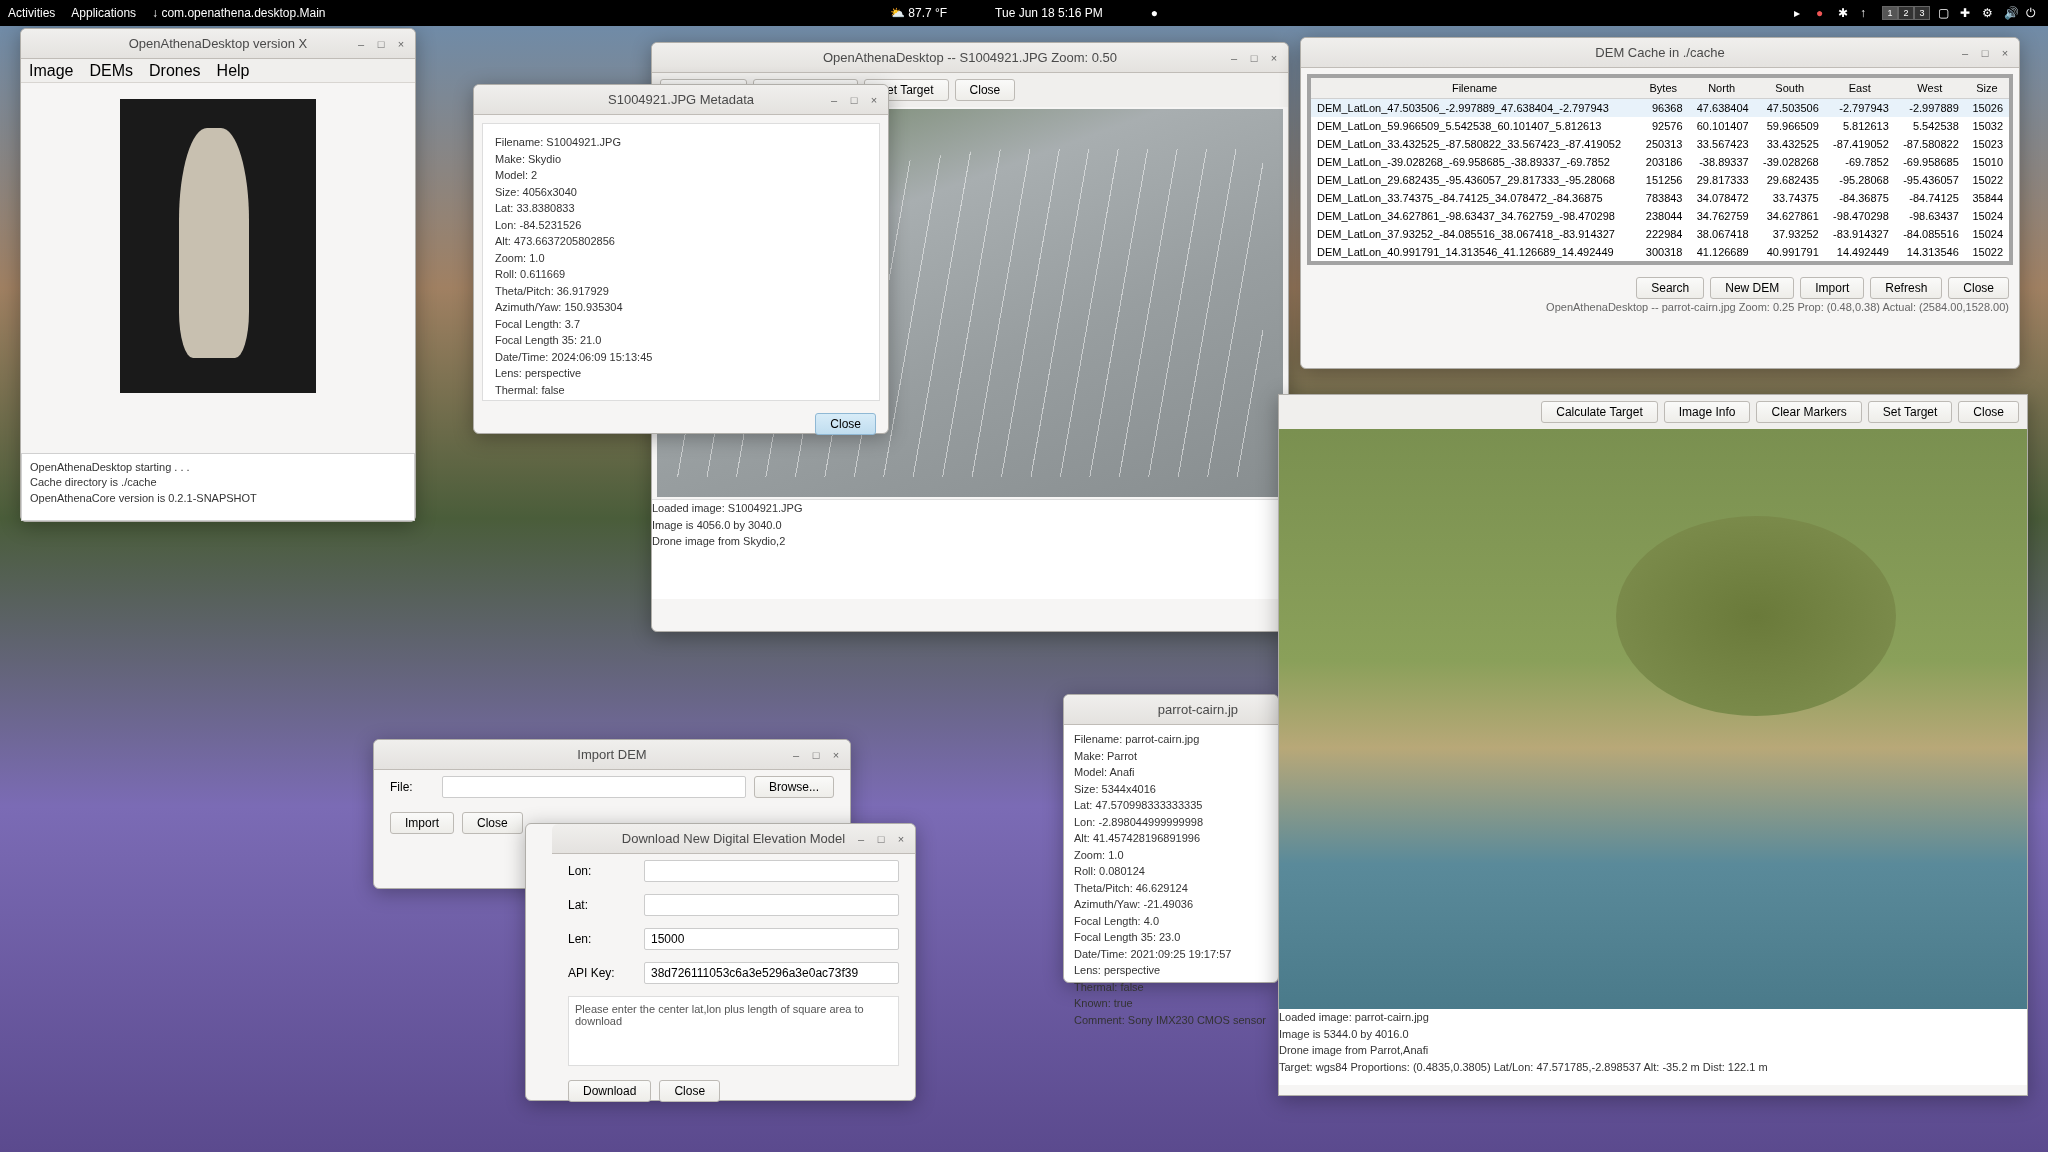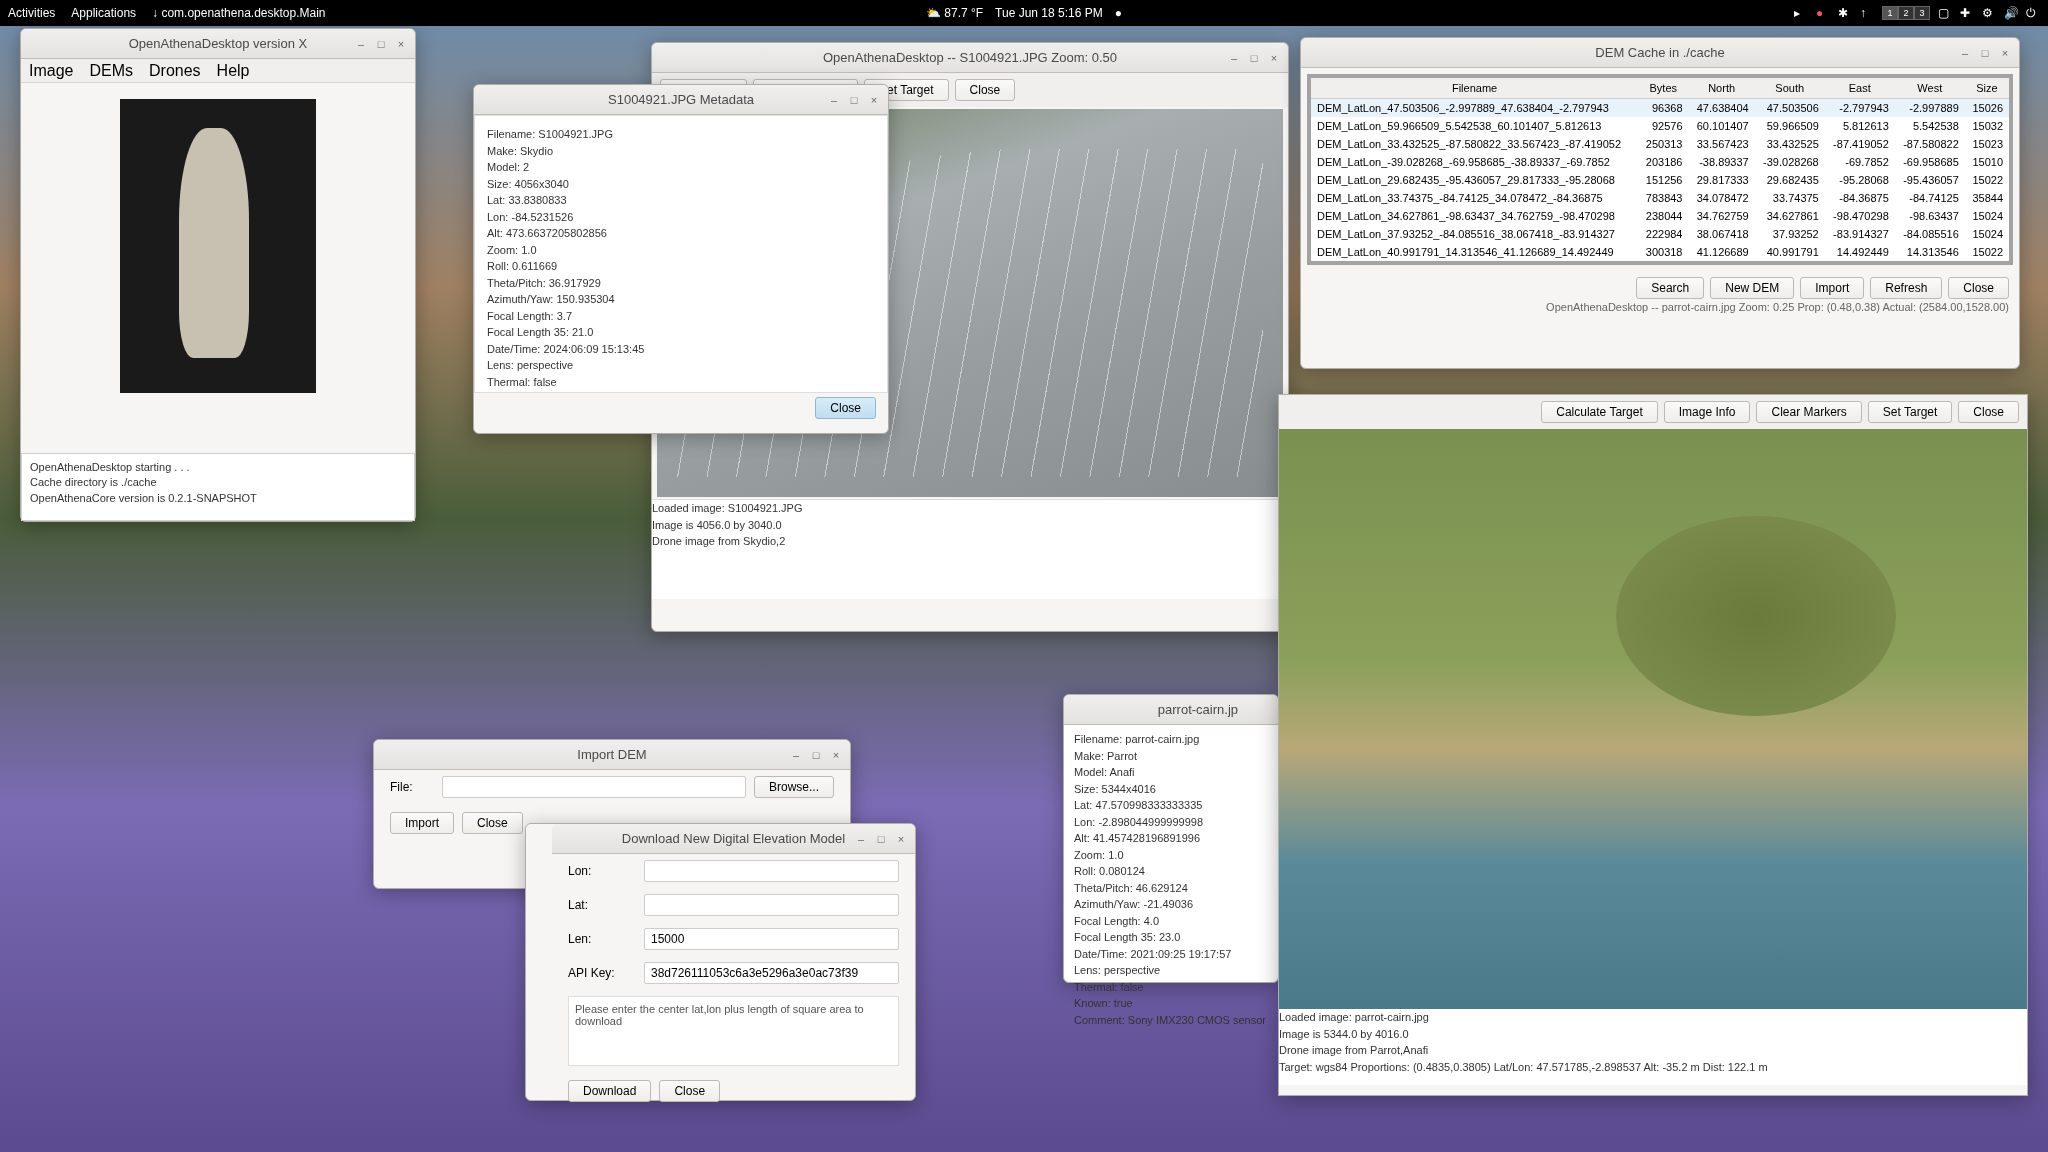--- a/index.html
+++ b/index.html
@@ -1,21 +1,21 @@
 <!DOCTYPE html>
 <html><head>
   <meta charset="utf-8">
   <style>
     * { margin: 0; padding: 0; box-sizing: border-box; font-family: "Segoe UI", Arial, sans-serif; }
     body { width: 2048px; height: 1152px; background: linear-gradient(180deg, #6B8CAE 0%, #A08062 25%, #4A5D3A 45%, #7B6BB5 70%, #5B4A8E 100%); position: relative; overflow: hidden; }
     
     
     .topbar { position: absolute; top: 0; left: 0; right: 0; height: 26px; background: #000; color: #fff; display: flex; align-items: center; font-size: 12px; padding: 0 8px; }
     .topbar-left { display: flex; gap: 16px; }
-    .topbar-center { position: absolute; left: 50%; transform: translateX(-50%); display: flex; gap: 12px; }
+    .topbar-center { position: absolute; left: 50%; transform: translateX(-50%); display: flex; gap: 48px; }
     .topbar-right { margin-left: auto; display: flex; gap: 8px; align-items: center; }
     .workspace-indicator { display: flex; }
     .workspace-box { width: 16px; height: 14px; background: #333; border: 1px solid #666; display: flex; align-items: center; justify-content: center; font-size: 9px; }
     .workspace-box.active { background: #555; }
 
     
     .window { position: absolute; background: #f6f5f4; border: 1px solid #b0aea9; border-radius: 6px; box-shadow: 0 4px 20px rgba(0,0,0,0.3); }
     .titlebar { height: 30px; background: linear-gradient(180deg, #f0efed 0%, #e4e2df 100%); border-bottom: 1px solid #c0bcb7; border-radius: 6px 6px 0 0; display: flex; align-items: center; justify-content: center; position: relative; font-size: 13px; color: #4a4a4a; }
     .win-controls { position: absolute; right: 6px; display: flex; gap: 4px; }
     .win-btn { width: 16px; height: 16px; font-size: 11px; color: #666; cursor: pointer; display: flex; align-items: center; justify-content: center; }
@@ -23,21 +23,21 @@
     .menubar span { margin-right: 16px; cursor: pointer; }
 
     
     .athena-x { left: 20px; top: 28px; width: 396px; height: 494px; }
     .statue-img { width: 196px; height: 294px; background: #1a1a1a; margin: 16px auto 0; display: block; position: relative; overflow: hidden; }
     .statue-shape { position: absolute; left: 30%; top: 10%; width: 70px; height: 230px; background: #c8c0b0; border-radius: 40% 40% 20% 20%; }
     .log-box { position: absolute; bottom: 0; left: 0; right: 0; height: 68px; background: #fff; border: 1px solid #d0d0d0; padding: 6px 8px; font-size: 11px; color: #333; line-height: 1.4; }
 
     
     .metadata-win { left: 473px; top: 84px; width: 416px; height: 350px; }
-    .metadata-body { padding: 10px 12px; font-size: 11px; line-height: 1.5; color: #333; background: #fff; height: 278px; border: 1px solid #ddd; overflow-y: auto; }
+    .metadata-body { padding: 10px 12px; font-size: 11px; line-height: 1.5; color: #333; background: #fff; margin: 8px; height: 278px; border: 1px solid #ddd; overflow-y: auto; }
     .close-btn-area { display: flex; justify-content: flex-end; padding: 4px 12px 10px; }
     .btn { padding: 3px 14px; font-size: 12px; background: linear-gradient(180deg, #fafaf9 0%, #eeede9 100%); border: 1px solid #bdbab5; border-radius: 3px; cursor: pointer; }
     .btn.primary { background: linear-gradient(180deg, #d8ecf8 0%, #c0ddef 100%); border-color: #8fb8d4; }
 
     
     .viewer1 { left: 651px; top: 42px; width: 638px; height: 590px; }
     .toolbar { padding: 6px 8px; display: flex; gap: 6px; background: #f0efed; }
     .aerial1 { margin: 2px auto; width: 626px; height: 388px; background: linear-gradient(160deg, #5a6b4a 0%, #8a9788 15%, #a8aeb0 30%, #989ea0 60%, #888e90 100%); position: relative; }
     .parking-lines::before { content:''; position:absolute; inset:40px 20px 20px 20px; background: repeating-linear-gradient(100deg, transparent 0, transparent 28px, rgba(255,255,255,0.5) 28px, rgba(255,255,255,0.5) 29px); border-radius: 60% 0 0 0; }
     .info-box { background: #fff; border-top: 1px solid #ddd; font-size: 11px; line-height: 1.5; color: #333; height: 100px; }

